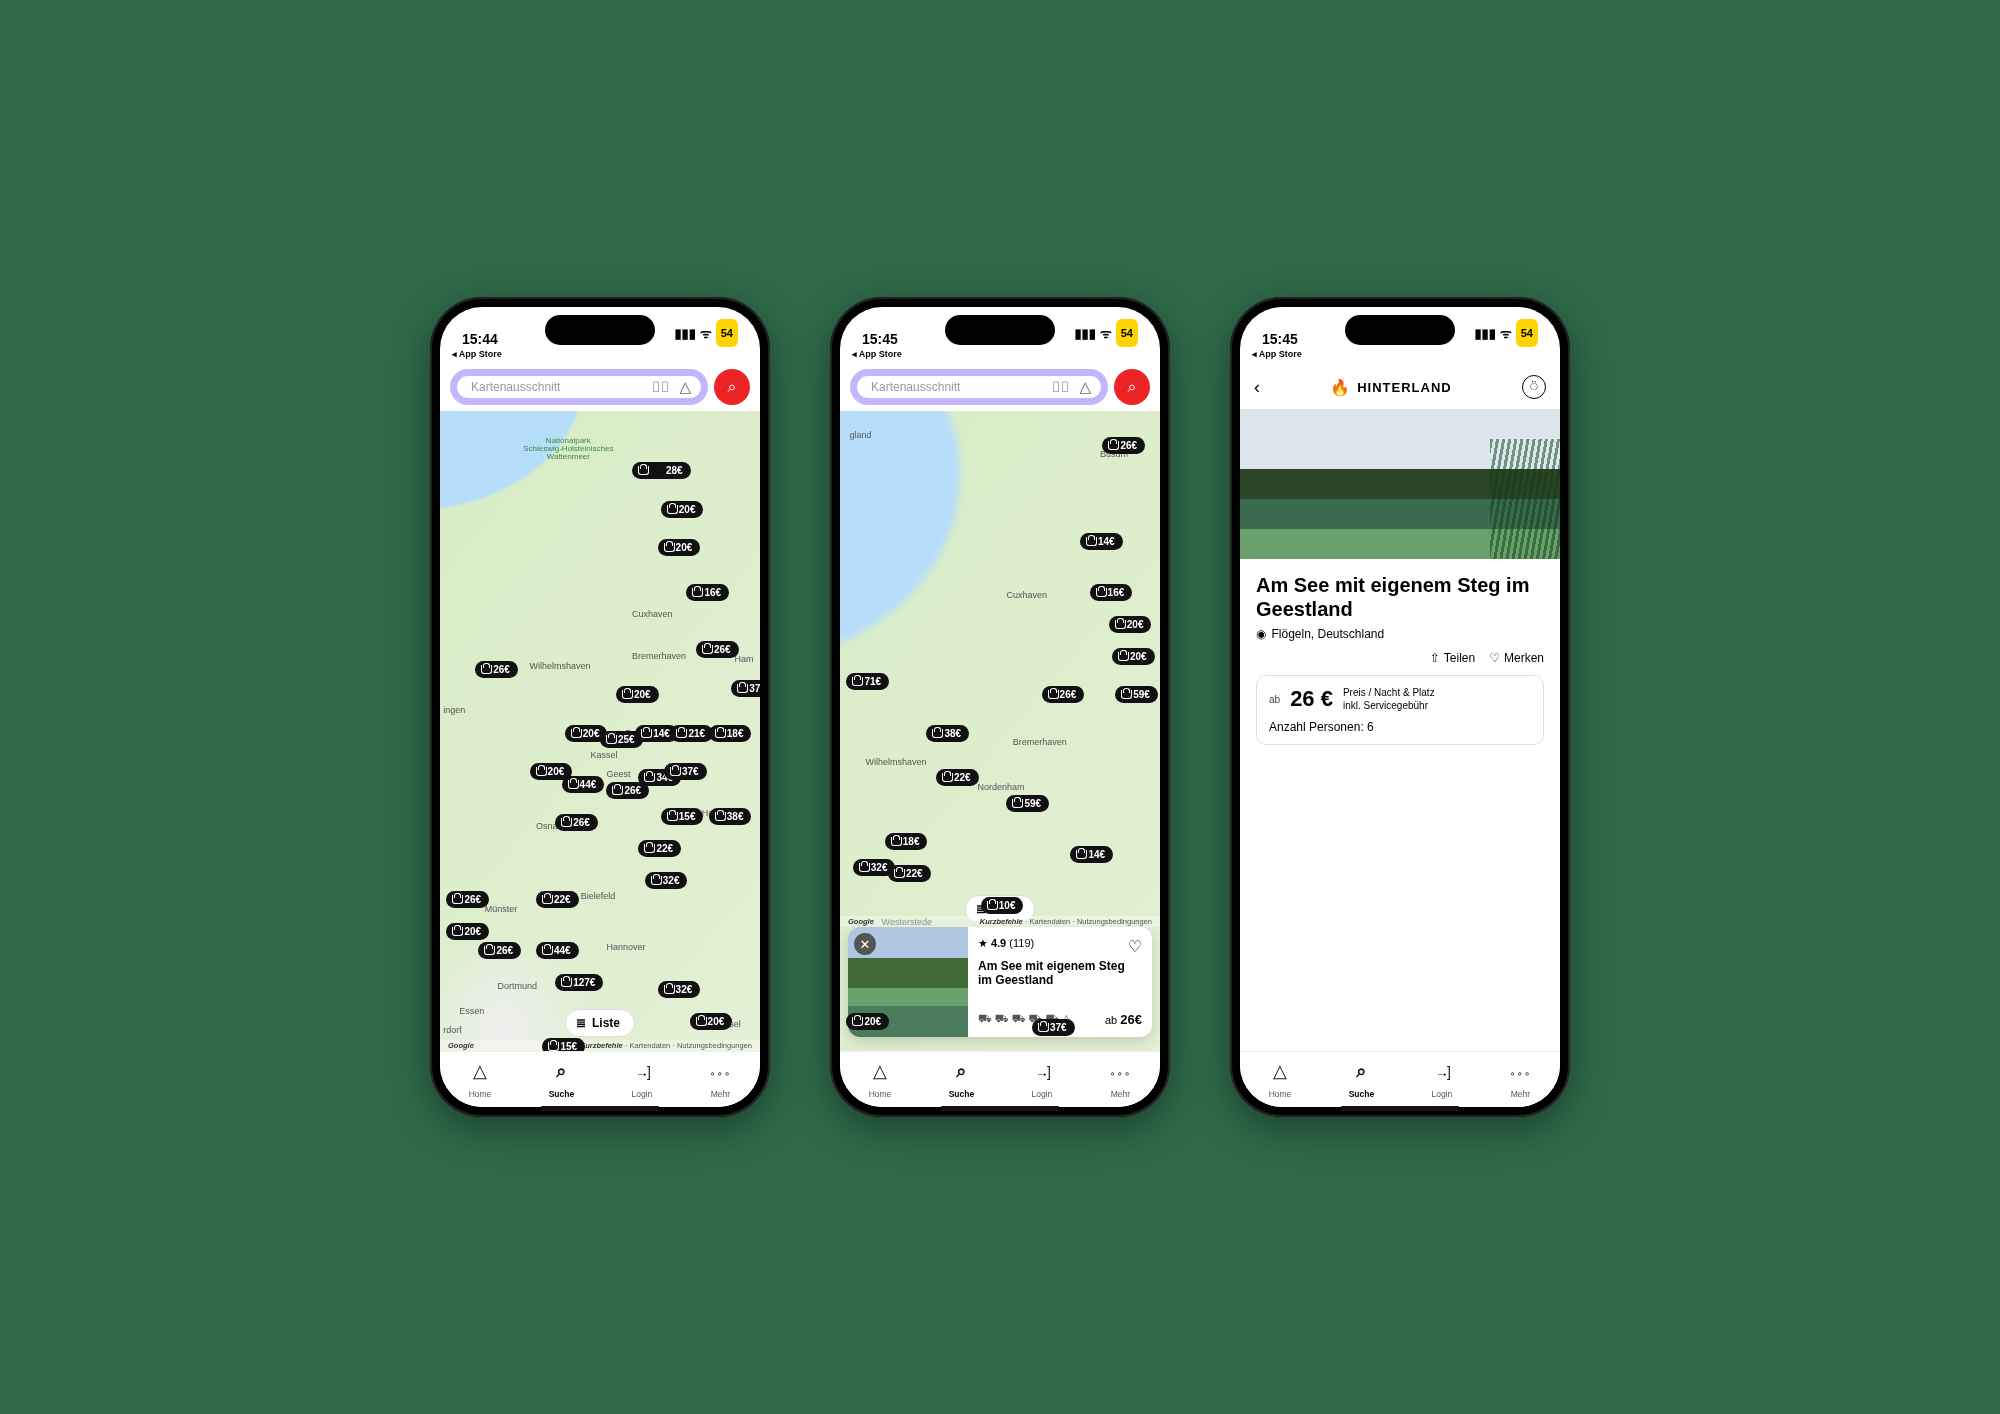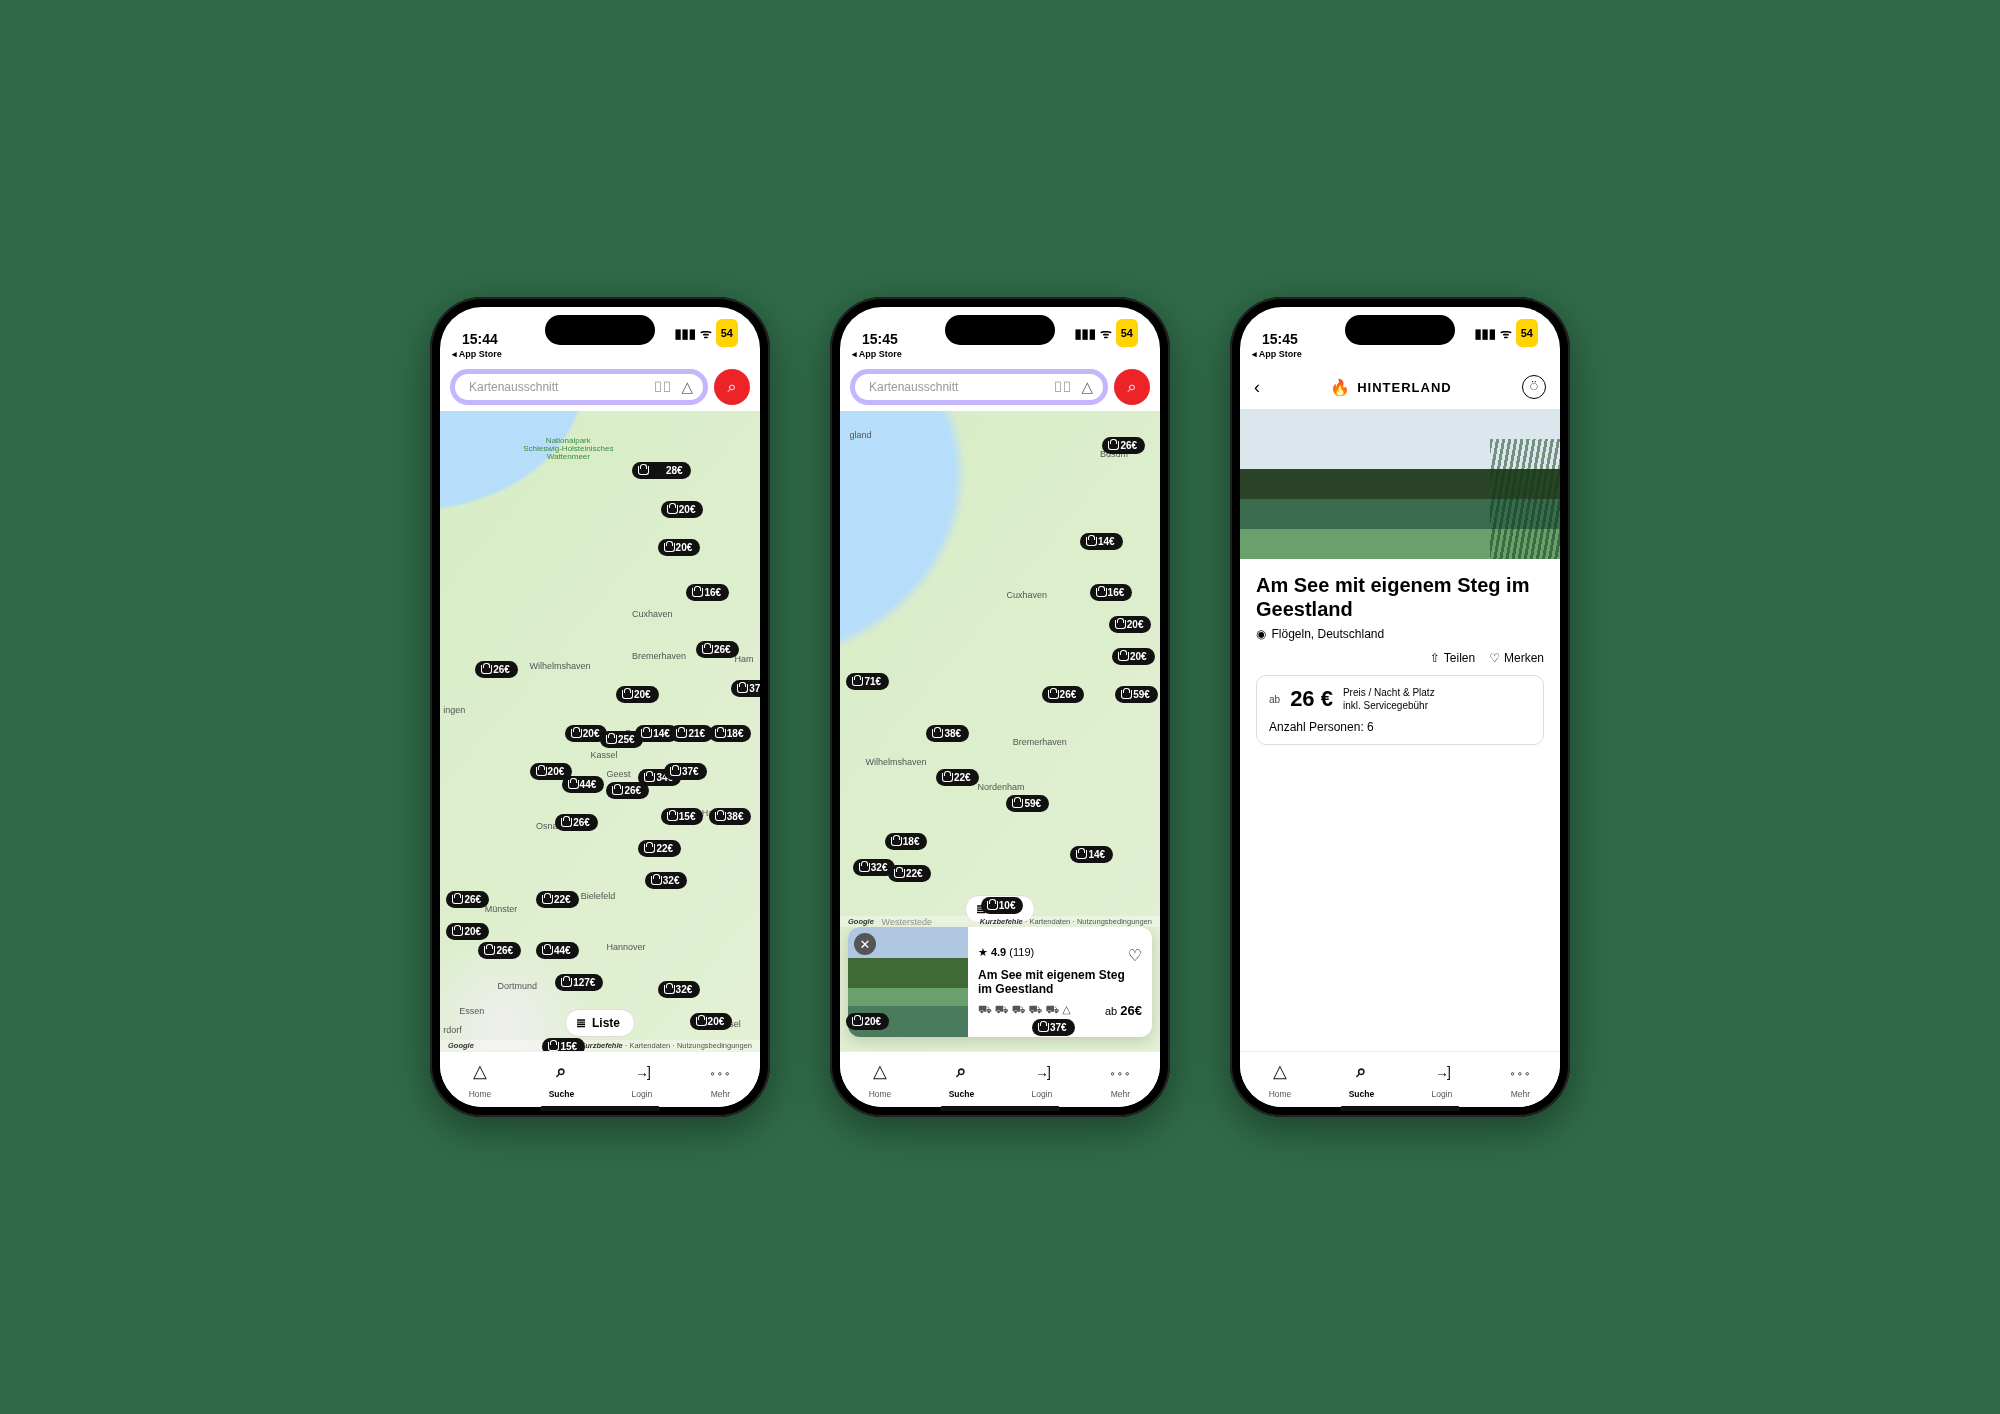--- a/index.html
+++ b/index.html
@@ -86,21 +86,21 @@
   
   .search {
     margin: 4px 10px 6px 10px;
     display: flex;
     align-items: center;
     gap: 6px;
   }
   .search-field {
     flex: 1;
     height: 36px;
-    border: 5px solid #c4b5fd;
+    border: 7px solid #c4b5fd;
     border-radius: 20px;
     display: flex;
     align-items: center;
     padding: 0 10px 0 14px;
     color: #999;
     font-size: 12px;
   }
   .sf-icons { margin-left: auto; display: flex; gap: 10px; color: #666; font-size: 15px; }
   .search-btn {
     width: 36px; height: 36px;
@@ -247,21 +247,21 @@
     background: #555;
     color: #fff;
     border-radius: 50%;
     display: flex;
     align-items: center;
     justify-content: center;
     font-size: 13px;
   }
   .card .body {
     flex: 1;
-    padding: 19px 10px;
+    padding: 10px 10px;
     display: flex;
     flex-direction: column;
     position: relative;
   }
   .card .row1 { display: flex; justify-content: space-between; font-size: 11px; }
   .card .title { font-size: 12px; font-weight: 800; line-height: 1.2; margin-top: 3px; }
   .card .heart { font-size: 16px; }
   .card .footer {
     margin-top: auto;
     display: flex;

